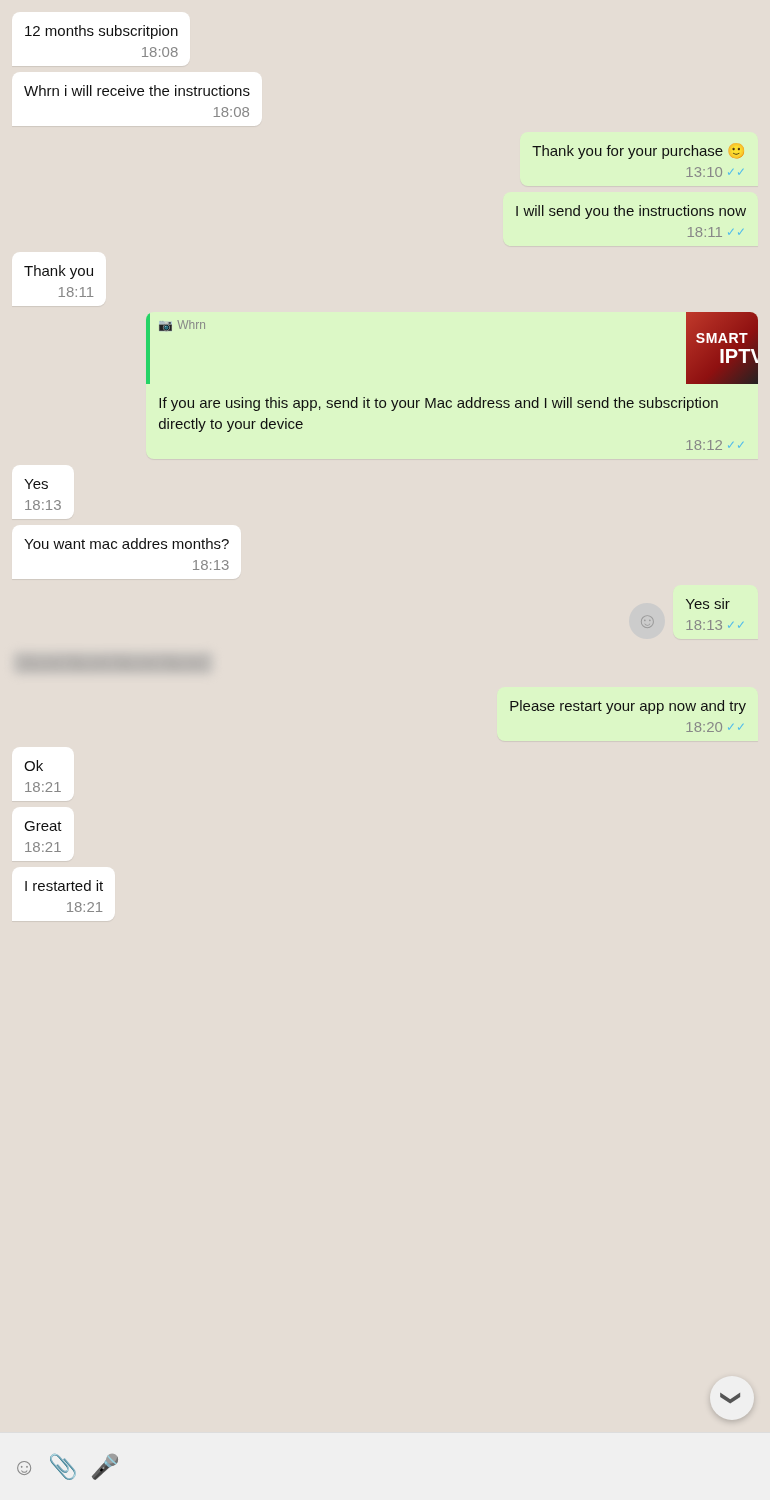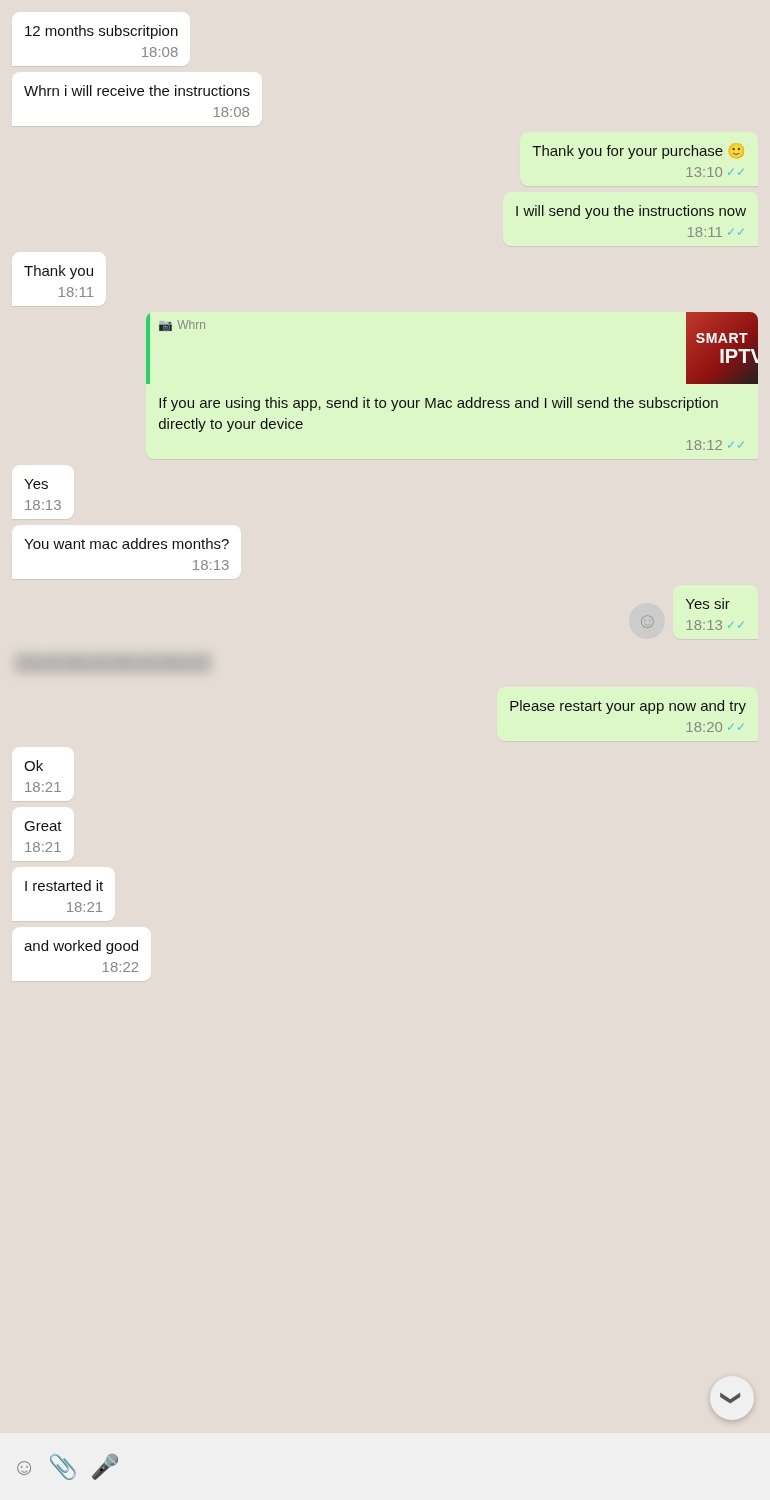--- a/index.html
+++ b/index.html
@@ -324,26 +324,20 @@
     </div>
   </div>
 
   <div class="bubble-in">
     <span class="bubble-text">I restarted it</span>
     <div class="bubble-meta">
       <span class="bubble-time">18:21</span>
     </div>
   </div>
 
-  <div class="bubble-in">
-    <span class="bubble-text">and worked good</span>
-    <div class="bubble-meta">
-      <span class="bubble-time">18:22</span>
-    </div>
-  </div>
 
 </div>
 
 <div style="position: relative; height: 0; width: 100%;">
   <div class="scroll-btn" style="position: fixed; right: 16px; bottom: 80px;">
     <span style="font-size: 20px; color: #555; transform: rotate(90deg); display: inline-block;">❯</span>
   </div>
 </div>
 
 <div class="input-bar">

